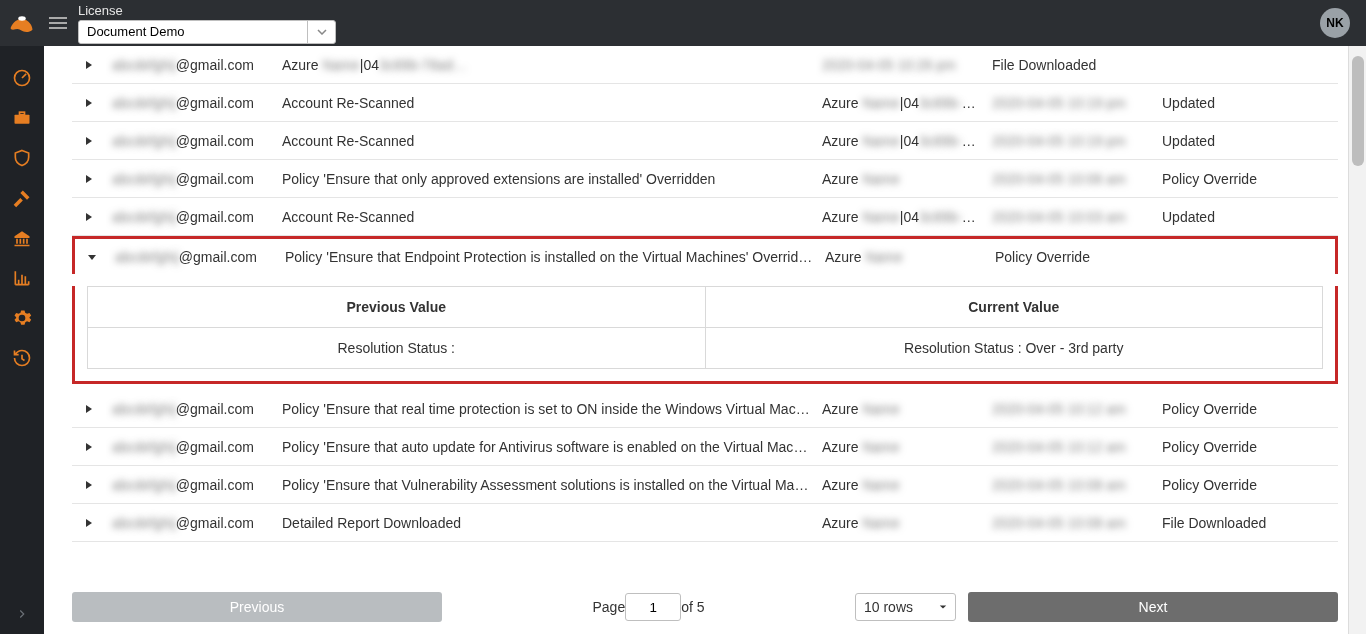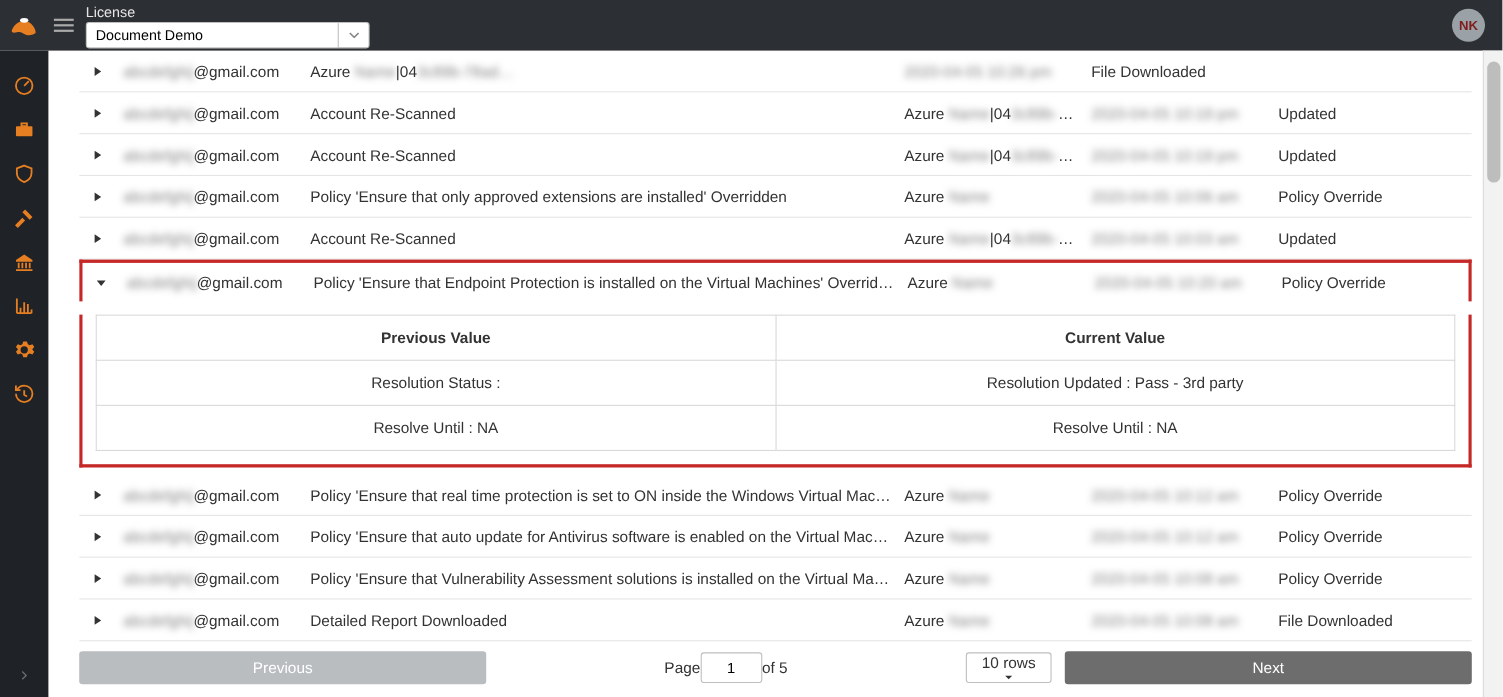--- a/index.html
+++ b/index.html
@@ -14,21 +14,21 @@
   .hamburger span::before, .hamburger span::after { content:""; position:absolute; left:0; width:18px; height:2px; background:#aaa; }
   .hamburger span::before { top:-5px; }
   .hamburger span::after { top:5px; }
   .license-block { margin-left: 6px; }
   .license-label { color:#e6e6e6; font-size:13px; margin-bottom:2px; }
   .license-select { display:flex; align-items:stretch; border:1px solid #bfbfbf; border-radius:3px; background:#fff; height:24px; width:258px; }
   .license-select input { flex:1; border:none; padding:0 8px; font-size:13px; border-radius:3px 0 0 3px; outline:none; }
   .license-select .dd-btn { width:28px; border-left:1px solid #bfbfbf; display:flex; align-items:center; justify-content:center; cursor:pointer; }
   .dd-btn svg { width:10px; height:6px; }
   .spacer { flex:1; }
-  .avatar { width:30px; height:30px; border-radius:50%; background:#9aa1a7; color:#7f1d1d; display:flex; align-items:center; justify-content:center; font-size:12px; font-weight:600; margin-right:8px; cursor:pointer; }
+  .avatar { width:30px; height:30px; border-radius:50%; background:#9aa1a7; color:#000000; display:flex; align-items:center; justify-content:center; font-size:12px; font-weight:600; margin-right:8px; cursor:pointer; }
   
   .shell { flex:1; display:flex; min-height:0; }
   .sidenav { width:44px; background:#1f2226; display:flex; flex-direction:column; align-items:center; padding-top:12px; }
   .sidenav .nav-item { width:44px; height:40px; display:flex; align-items:center; justify-content:center; color:#e67e22; cursor:pointer; }
   .sidenav .nav-item svg { width:20px; height:20px; }
   .sidenav .nav-expander { margin-top:auto; height:40px; width:44px; display:flex; align-items:center; justify-content:center; color:#6c7177; cursor:pointer; }
   
   .content { flex:1; display:flex; min-height:0; }
   .page { flex:1; padding:0; display:flex; flex-direction:column; min-height:0; }
   
@@ -44,21 +44,21 @@
   .detail-inner { padding: 0 12px 12px 12px; }
   .detail-table { width:100%; border-collapse: collapse; margin-top:12px; }
   .detail-table th, .detail-table td { border:1px solid #d9d9d9; padding:12px 14px; text-align:center; font-size:14px; }
   .detail-table th { font-weight:700; }
   
   .footer { display:flex; align-items:center; gap:12px; padding:8px 10px 12px 28px; }
   .btn { height:30px; border:none; border-radius:3px; font-size:14px; cursor:pointer; }
   .btn-prev { flex:0 0 370px; background:#b9bdc0; color:#fff; cursor:default; }
   .page-block { flex:1; display:flex; align-items:center; justify-content:center; gap:0; }
   .page-block input { width:56px; height:28px; text-align:center; border:1px solid #bfbfbf; border-radius:3px; }
-  .rows-select { width:78px; height:28px; border:1px solid #bfbfbf; border-radius:3px; display:flex; align-items:center; justify-content:space-between; padding:0 8px; cursor:pointer;flex-direction:column; }
+  .rows-select { width:101px; height:28px; border:1px solid #bfbfbf; border-radius:3px; display:flex; align-items:center; justify-content:space-between; padding:0 8px; cursor:pointer; }
   .btn-next { flex:0 0 370px; background:#6d6d6d; color:#fff; }
   
   .scroll-strip { width:18px; background:#f2f2f2; border-left:1px solid #dcdcdc; position:relative; }
   .scroll-thumb { position:absolute; left:3px; top:10px; width:12px; height:110px; background:#bdbdbd; border-radius:6px; }
 </style>
 </head>
 <body>
 
 <div class="topbar">
   <div class="logo">
@@ -210,40 +210,35 @@
 
           <div class="row highlight-top" style="border-left:3px solid #c62828; border-right:3px solid #c62828; border-bottom:none;">
             <div class="cell expand">
                 <svg viewBox="0 0 10 10">
                   <path d="M1 3l4 5 4-5z" fill="#333"></path>
                 </svg>
               </div>
             <div class="cell"><span class="blurred">abcdefghij</span><span>@gmail.com</span></div>
             <div class="cell">Policy 'Ensure that Endpoint Protection is installed on the Virtual Machines' Overridden</div>
             <div class="cell"><span>Azure </span><span class="blurred">Name</span></div>
-            <div class="cell blurred">2020-04-05 10:20 am</div>
             <div class="cell">Policy Override</div>
           </div>
           <div class="detail-wrap">
             <div class="detail-inner">
               <table class="detail-table">
                 <thead>
                   <tr>
                     <th style="width:50%;">Previous Value</th>
                     <th style="width:50%;">Current Value</th>
                   </tr>
                 </thead>
                 <tbody>
                   <tr>
                     <td>Resolution Status :</td>
-                    <td>Resolution Updated : Pass - 3rd party</td>
-                  </tr>
-                  <tr>
-                    <td>Resolve Until : NA</td>
-                    <td>Resolve Until : NA</td>
+                    <td>Resolution Status : Over - 3rd party</td>
                   </tr>
                 </tbody>
               </table>
             </div>
           </div>
 
           <div class="row">
             <div class="cell expand">
                 <svg viewBox="0 0 10 10">
                   <path d="M2 1l6 4-6 4z" fill="#333"></path>

